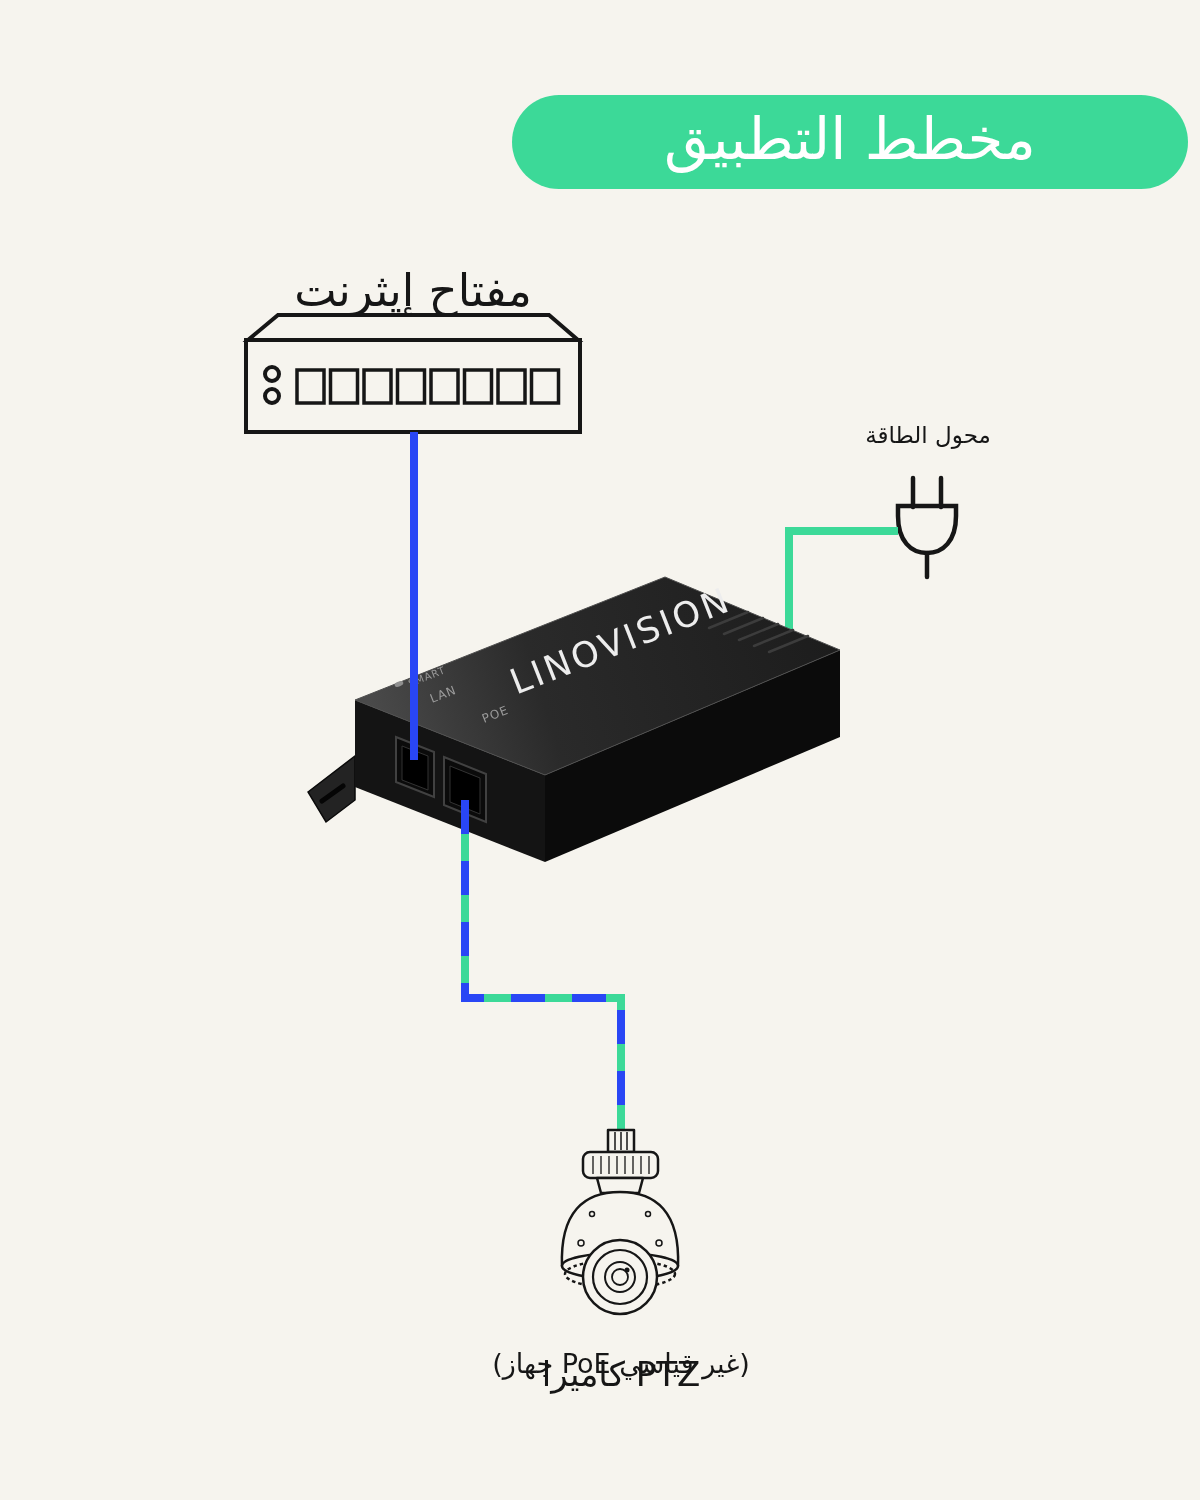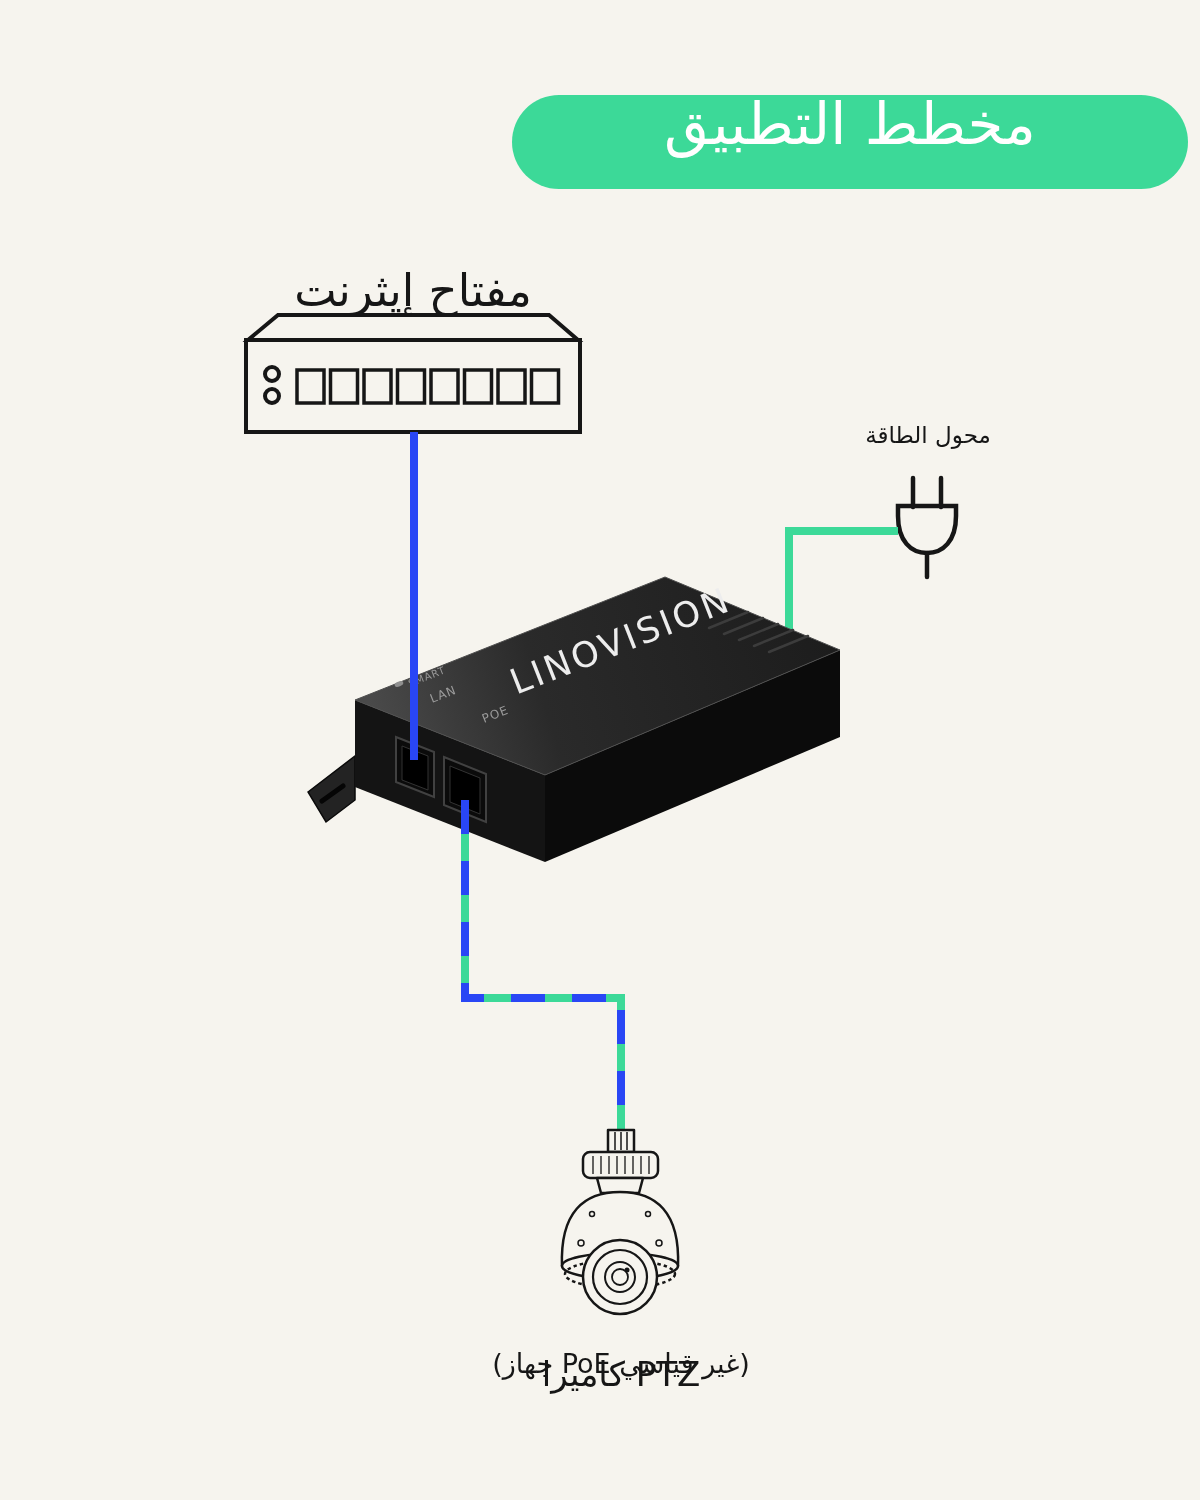--- a/index.html
+++ b/index.html
@@ -20,21 +20,21 @@
     position:relative;
     width:1200px;height:1500px;
     background:var(--bg);
     overflow:hidden;
   }
   .banner{
     position:absolute;
     left:512px;top:95px;width:676px;height:94px;
     background:var(--banner_green);
     border-radius:47px;
-    display:flex;justify-content:center;
+    display:flex;align-items:center;justify-content:center;
   }
   .banner-text{
     color:var(--banner_text);
     font-size:58px;
     line-height:1;
     padding-bottom:6px;
   }
   .lbl{
     position:absolute;
     color:var(--ink);

